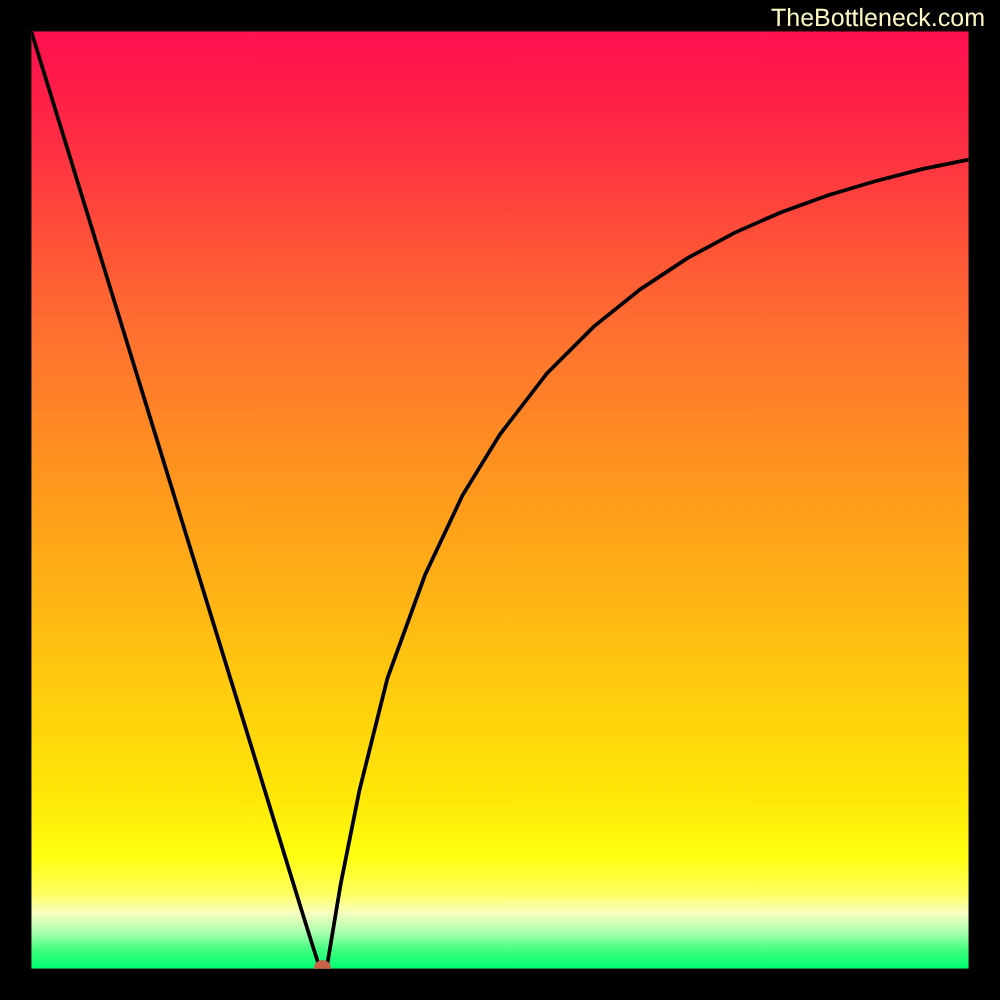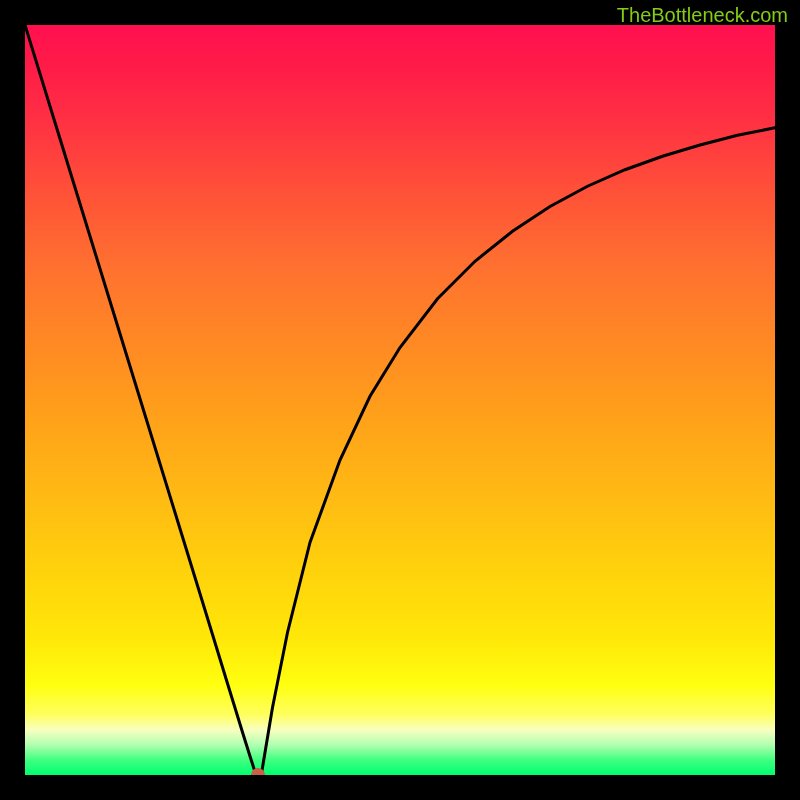--- a/index.html
+++ b/index.html
@@ -7,21 +7,21 @@
     width: 800px;
     height: 800px;
     background: #000;
     position: relative;
     font-family: Arial, Helvetica, sans-serif;
   }
   .watermark {
     position: absolute;
     top: 4px;
     right: 12px;
-    color: #84cc16;
+    color: #fef9c3;
     font-size: 20px;
     font-weight: 400;
     z-index: 10;
   }
   .plot-area {
     position: absolute;
     left: 25px;
     top: 25px;
     width: 750px;
     height: 750px;

